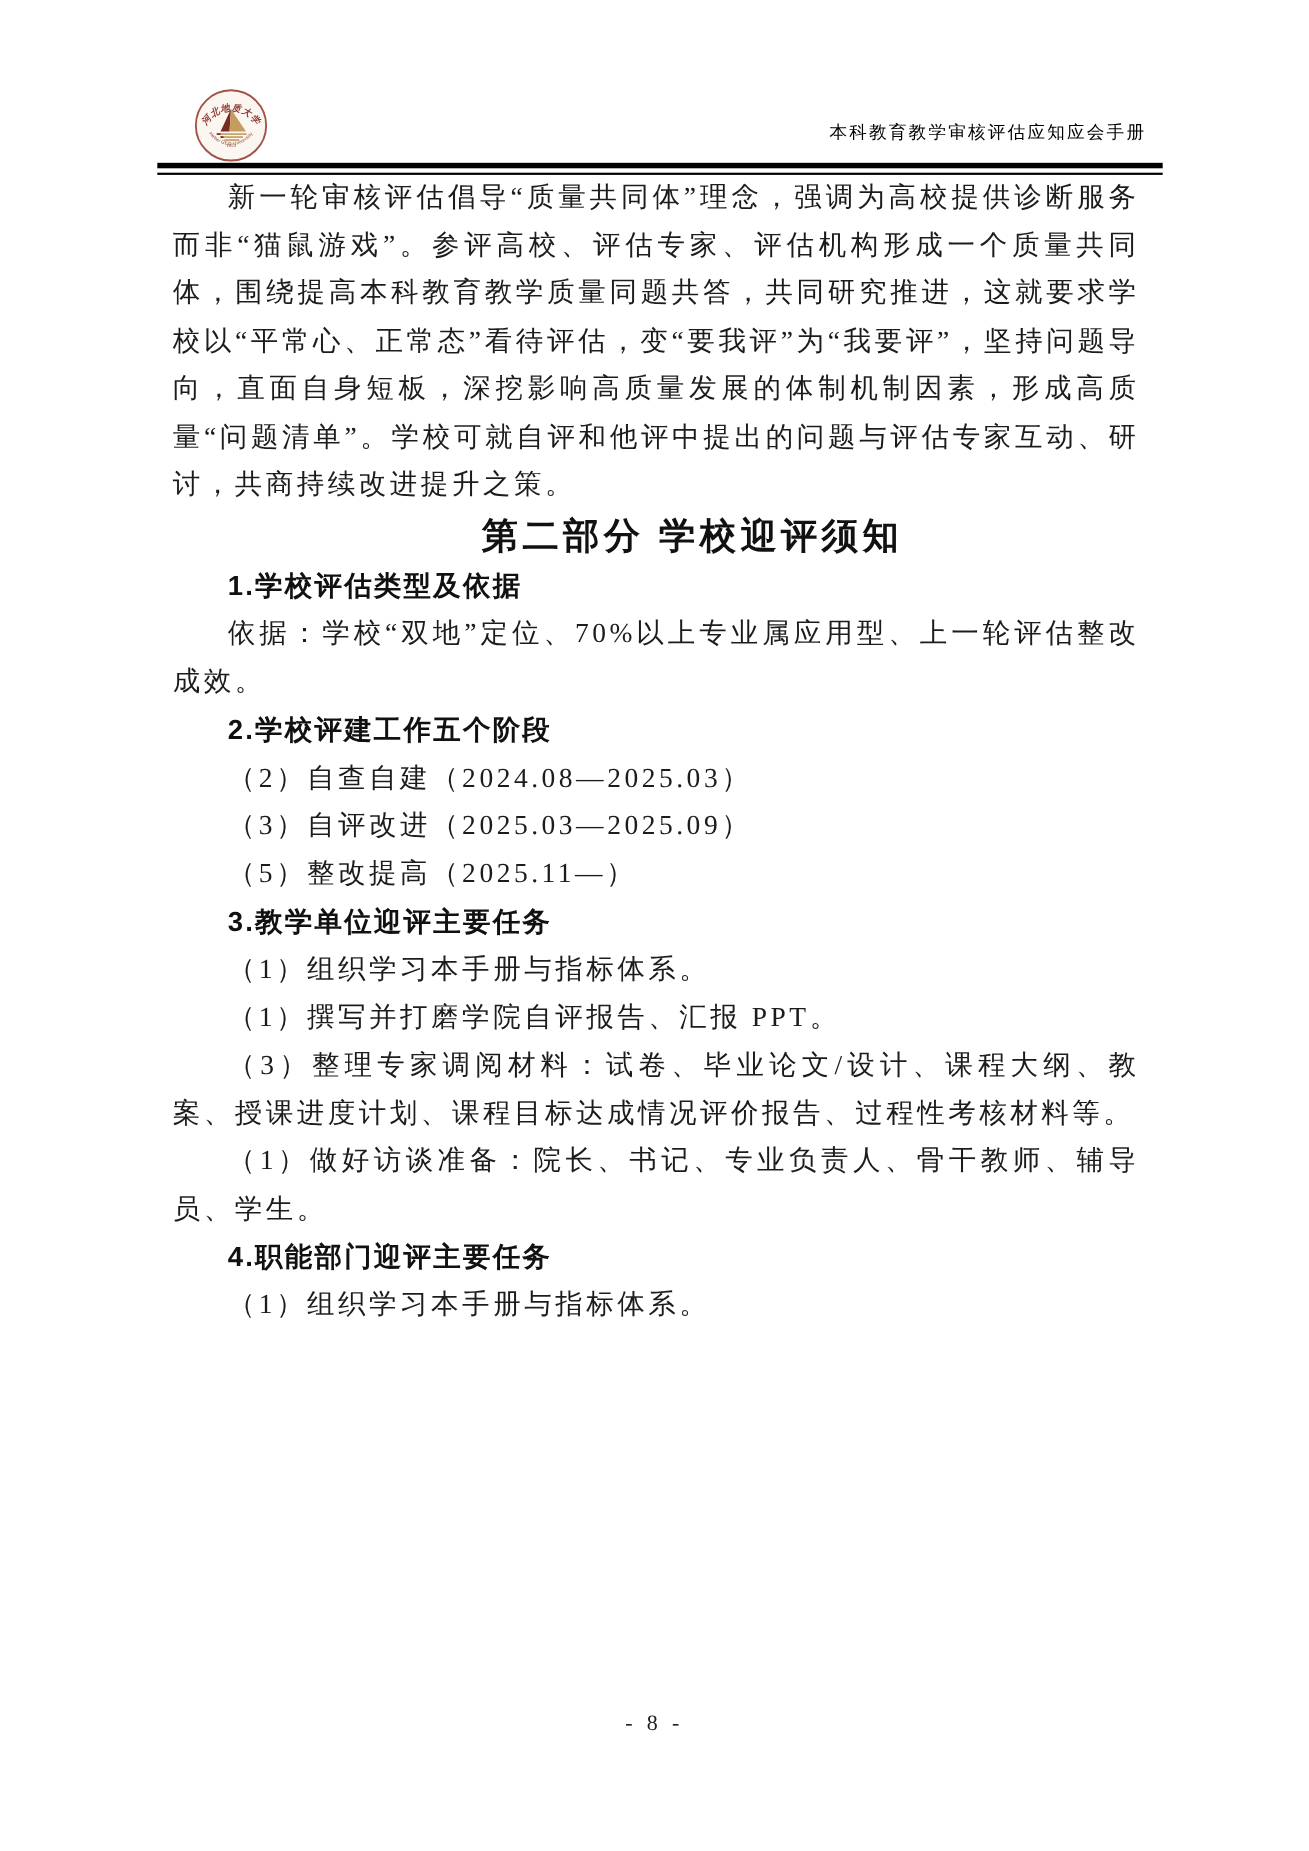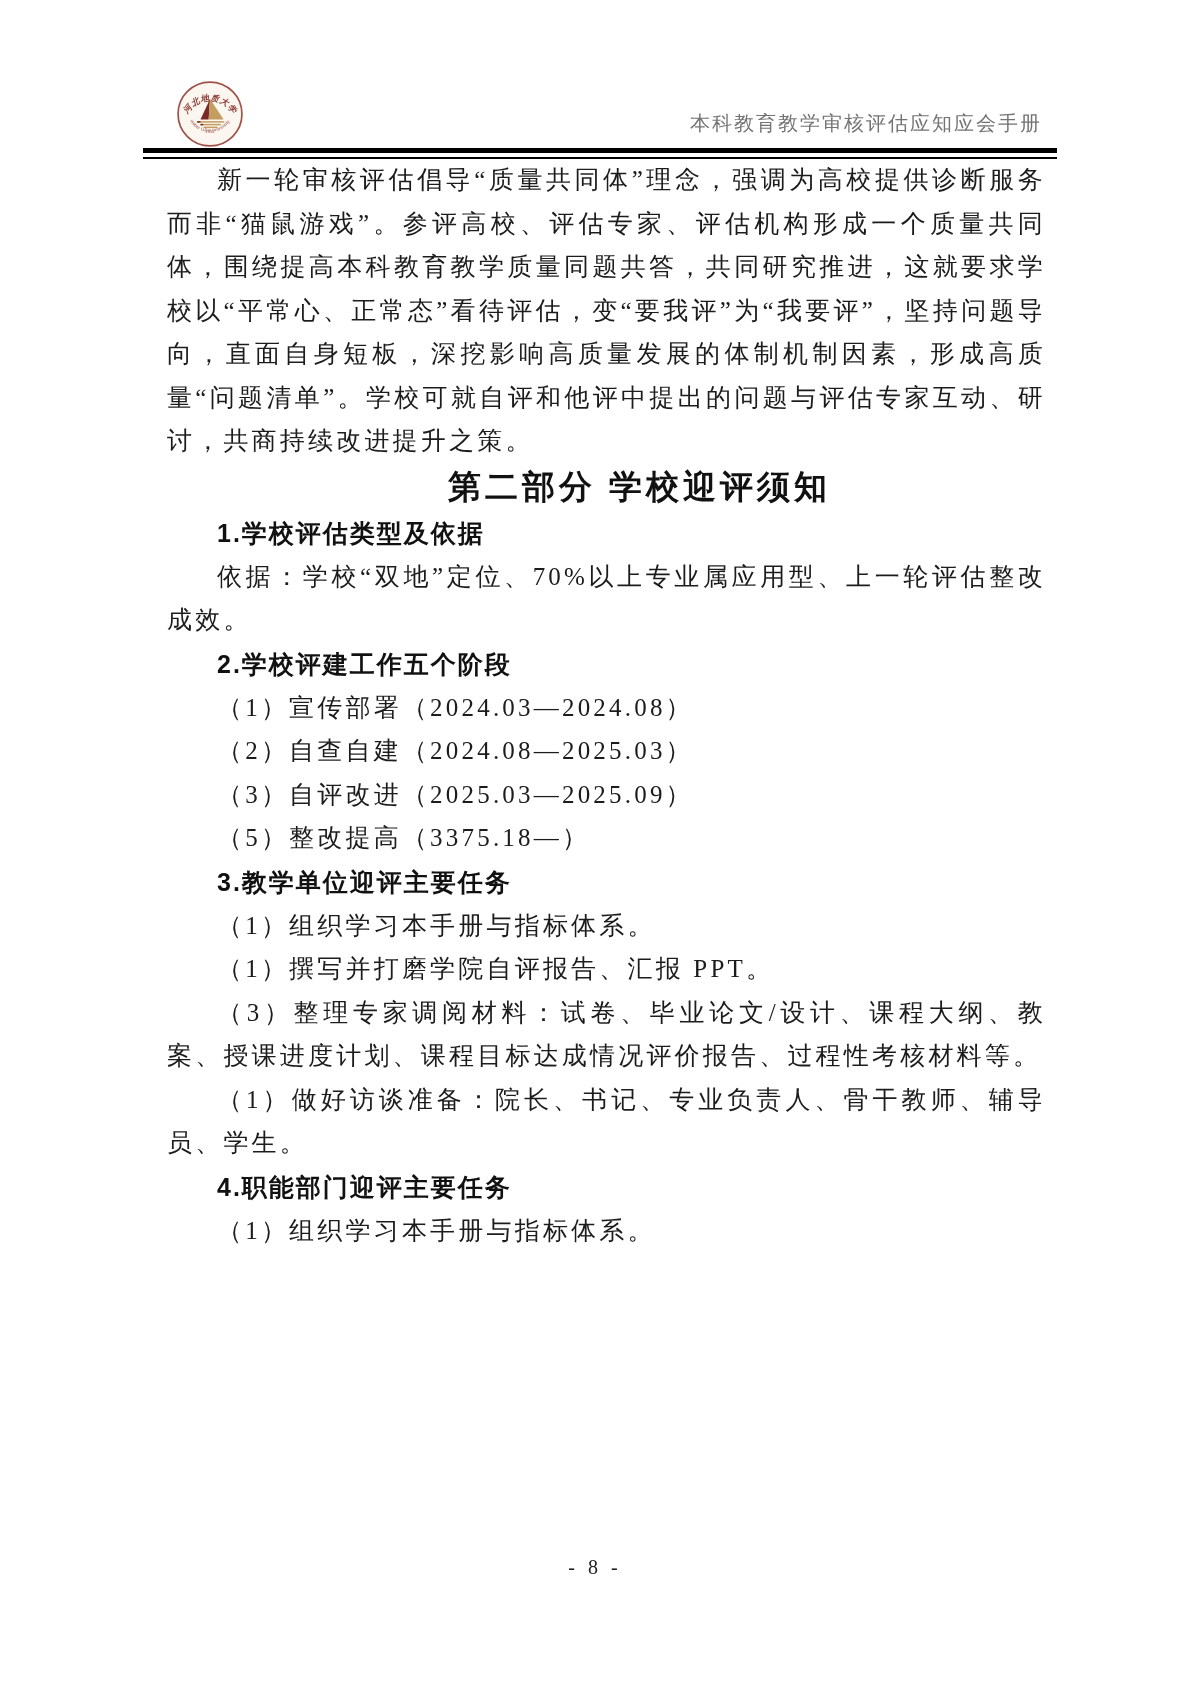--- a/index.html
+++ b/index.html
@@ -7,31 +7,31 @@
     width:1190px;height:1683px;position:relative;background:#ffffff;
     font-family:"Liberation Serif", serif;color:#1c1c1c;
     -webkit-font-smoothing:antialiased;
   }
   .page{position:absolute;inset:0;background:#ffffff;overflow:hidden;}
 
   
   .logo{position:absolute;left:176px;top:80px;width:68px;height:68px;}
   .header-title{
     position:absolute;top:110px;right:148px;
-    font-size:20px;letter-spacing:2px;color:#737373;
+    font-size:16px;letter-spacing:2px;color:#000000;
     font-family:"Liberation Serif", serif;white-space:nowrap;
   }
   .header-rule{
     position:absolute;left:143px;top:148px;width:914px;height:4px;
     border-top:5px solid #000;border-bottom:2px solid #000;
   }
 
   
   .content{
-    position:absolute;left:167px;top:158px;width:879px;
+    position:absolute;left:157px;top:158px;width:879px;
     font-size:25px;line-height:43.5px;letter-spacing:3.2px;
     text-align:justify;
   }
   .content p{margin:0;text-indent:2em;}
   .intro{margin-top:10px;}
   .part-heading{
     margin:12px 0 14px 0;text-align:center;text-indent:0;
     font-family:"Liberation Sans", sans-serif;
     font-weight:900;font-size:33px;line-height:48px;letter-spacing:4px;color:#111;
   }
@@ -81,24 +81,23 @@
   <div class="content">
 
     <p class="intro">新一轮审核评估倡导“质量共同体”理念，强调为高校提供诊断服务而非“猫鼠游戏”。参评高校、评估专家、评估机构形成一个质量共同体，围绕提高本科教育教学质量同题共答，共同研究推进，这就要求学校以“平常心、正常态”看待评估，变“要我评”为“我要评”，坚持问题导向，直面自身短板，深挖影响高质量发展的体制机制因素，形成高质量“问题清单”。学校可就自评和他评中提出的问题与评估专家互动、研讨，共商持续改进提升之策。</p>
 
     <p class="part-heading">第二部分 学校迎评须知</p>
 
     <p class="sec-heading">1.学校评估类型及依据</p>
     <p>依据：学校“双地”定位、70%以上专业属应用型、上一轮评估整改成效。</p>
 
     <p class="sec-heading">2.学校评建工作五个阶段</p>
-    <p>（1）宣传部署（2024.03—2024.08）</p>
     <p>（2）自查自建（2024.08—2025.03）</p>
     <p>（3）自评改进（2025.03—2025.09）</p>
-    <p>（5）整改提高（3375.18—）</p>
+    <p>（5）整改提高（2025.11—）</p>
 
     <p class="sec-heading">3.教学单位迎评主要任务</p>
     <p>（1）组织学习本手册与指标体系。</p>
     <p>（1）撰写并打磨学院自评报告、汇报 PPT。</p>
     <p>（3）整理专家调阅材料：试卷、毕业论文/设计、课程大纲、教案、授课进度计划、课程目标达成情况评价报告、过程性考核材料等。</p>
     <p>（1）做好访谈准备：院长、书记、专业负责人、骨干教师、辅导员、学生。</p>
 
     <p class="sec-heading">4.职能部门迎评主要任务</p>
     <p>（1）组织学习本手册与指标体系。</p>
 

